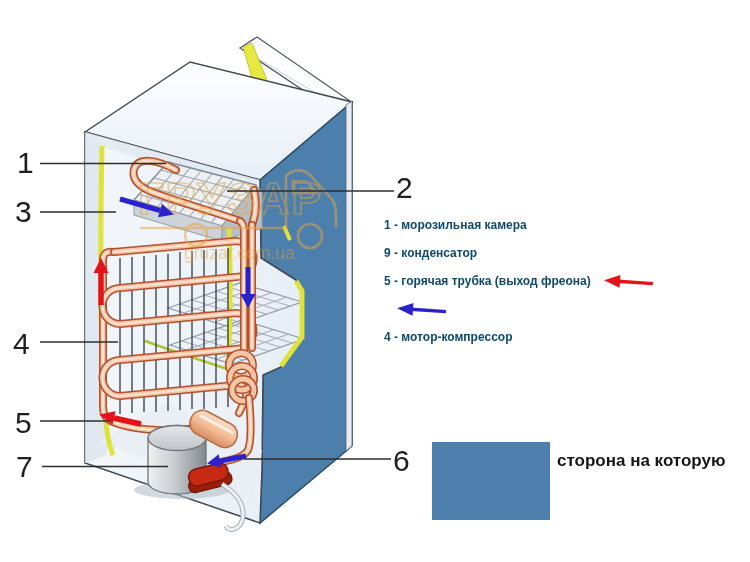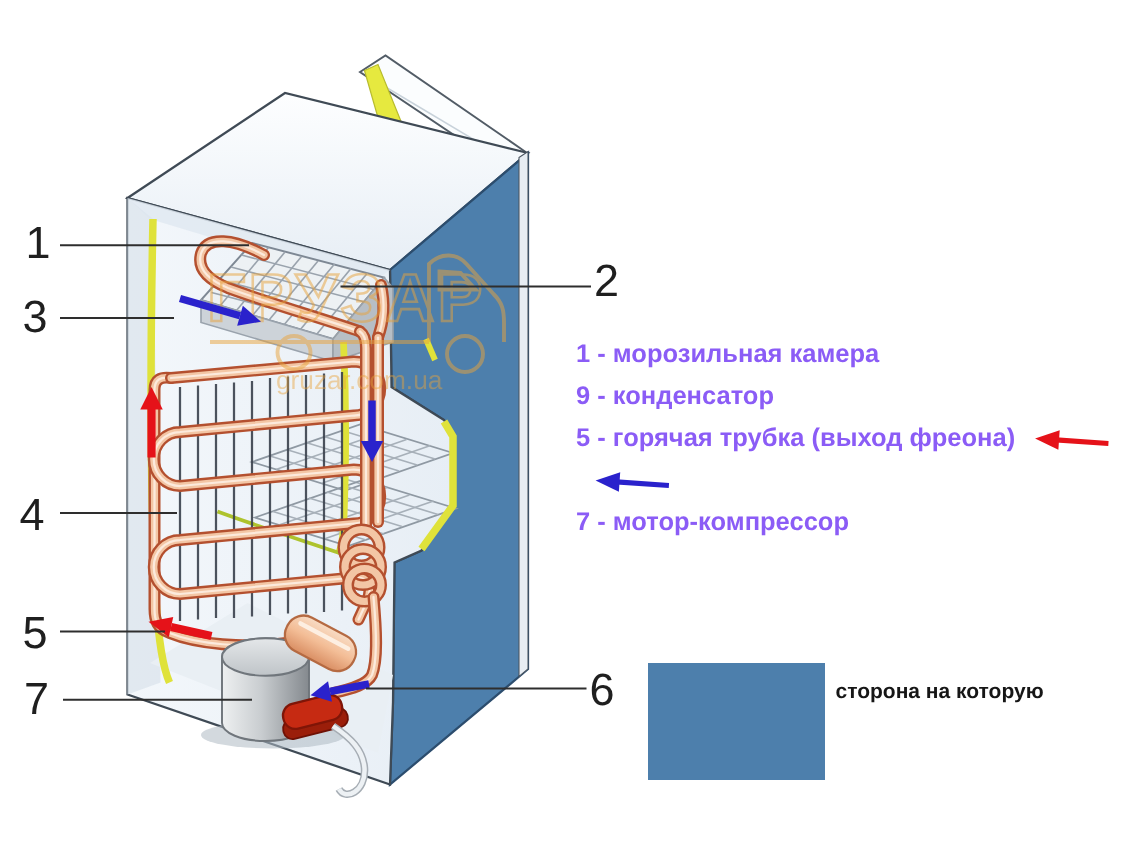--- a/index.html
+++ b/index.html
@@ -5,26 +5,26 @@
   html,body{margin:0;padding:0;background:#ffffff;}
   .stage{position:relative;width:750px;height:562px;background:#ffffff;overflow:hidden;
          font-family:"Liberation Sans",sans-serif;}
   .art{position:absolute;left:0;top:0;width:750px;height:562px;}
   
   .tO{stroke:#B4502F;stroke-width:8;fill:none;stroke-linecap:round;stroke-linejoin:round;}
   .tM{stroke:#F3C6A5;stroke-width:4.8;fill:none;stroke-linecap:round;stroke-linejoin:round;}
   .tI{stroke:#FCEADC;stroke-width:1.5;fill:none;stroke-linecap:round;stroke-linejoin:round;}
   .callout{position:absolute;font-size:30px;line-height:1;color:#1f1f1f;font-weight:400;}
   .legend{position:absolute;left:384px;top:218px;}
-  .legend-row{display:flex;align-items:flex-end;height:28px;font-size:17px;font-weight:700;
-              color:#8b5cf6;white-space:nowrap;}
+  .legend-row{display:flex;align-items:flex-start;height:28px;font-size:12px;font-weight:700;
+              color:#0c4a6e;white-space:nowrap;}
   .legend-arrow{margin-left:12px;display:block;}
   .orientation{position:absolute;left:432px;top:442px;}
   .orientation .swatch{position:absolute;left:0;top:0;}
-  .orientation .caption{position:absolute;left:125px;top:4px;font-size:14px;font-weight:600;
+  .orientation .caption{position:absolute;left:125px;top:4px;font-size:17px;font-weight:600;
                         line-height:29px;color:#161616;white-space:nowrap;}
 </style>
 </head>
 <body>
 
 <div class="stage">
 
   <svg class="art" viewBox="0 0 750 562">
     <defs>
       <linearGradient id="gTop" x1="0" y1="0" x2="0" y2="1">
@@ -239,21 +239,21 @@
         <polygon points="1,8 17,1.5 17,14.5" fill="#E51219"></polygon>
       </svg>
     </div>
     <div class="legend-row">
       <svg class="legend-arrow" width="52" height="16" viewBox="0 0 52 16" style="transform:rotate(4deg)">
         <line x1="50" y1="8" x2="15" y2="8" stroke-width="3.4" stroke="#2A22CC"></line>
         <polygon points="1,8 17,1.5 17,14.5" fill="#2A22CC"></polygon>
       </svg>
     </div>
     <div class="legend-row">
-      <span>7 - мотор-компрессор</span>
+      <span>4 - мотор-компрессор</span>
     </div>
   </div>
 
   <div class="orientation">
     <svg class="swatch" width="118" height="78">
       <rect x="0" y="0" width="118" height="78" fill="#4D7FAC"></rect>
     </svg>
     <div class="caption">
       <div>сторона на которую</div>
     </div>

